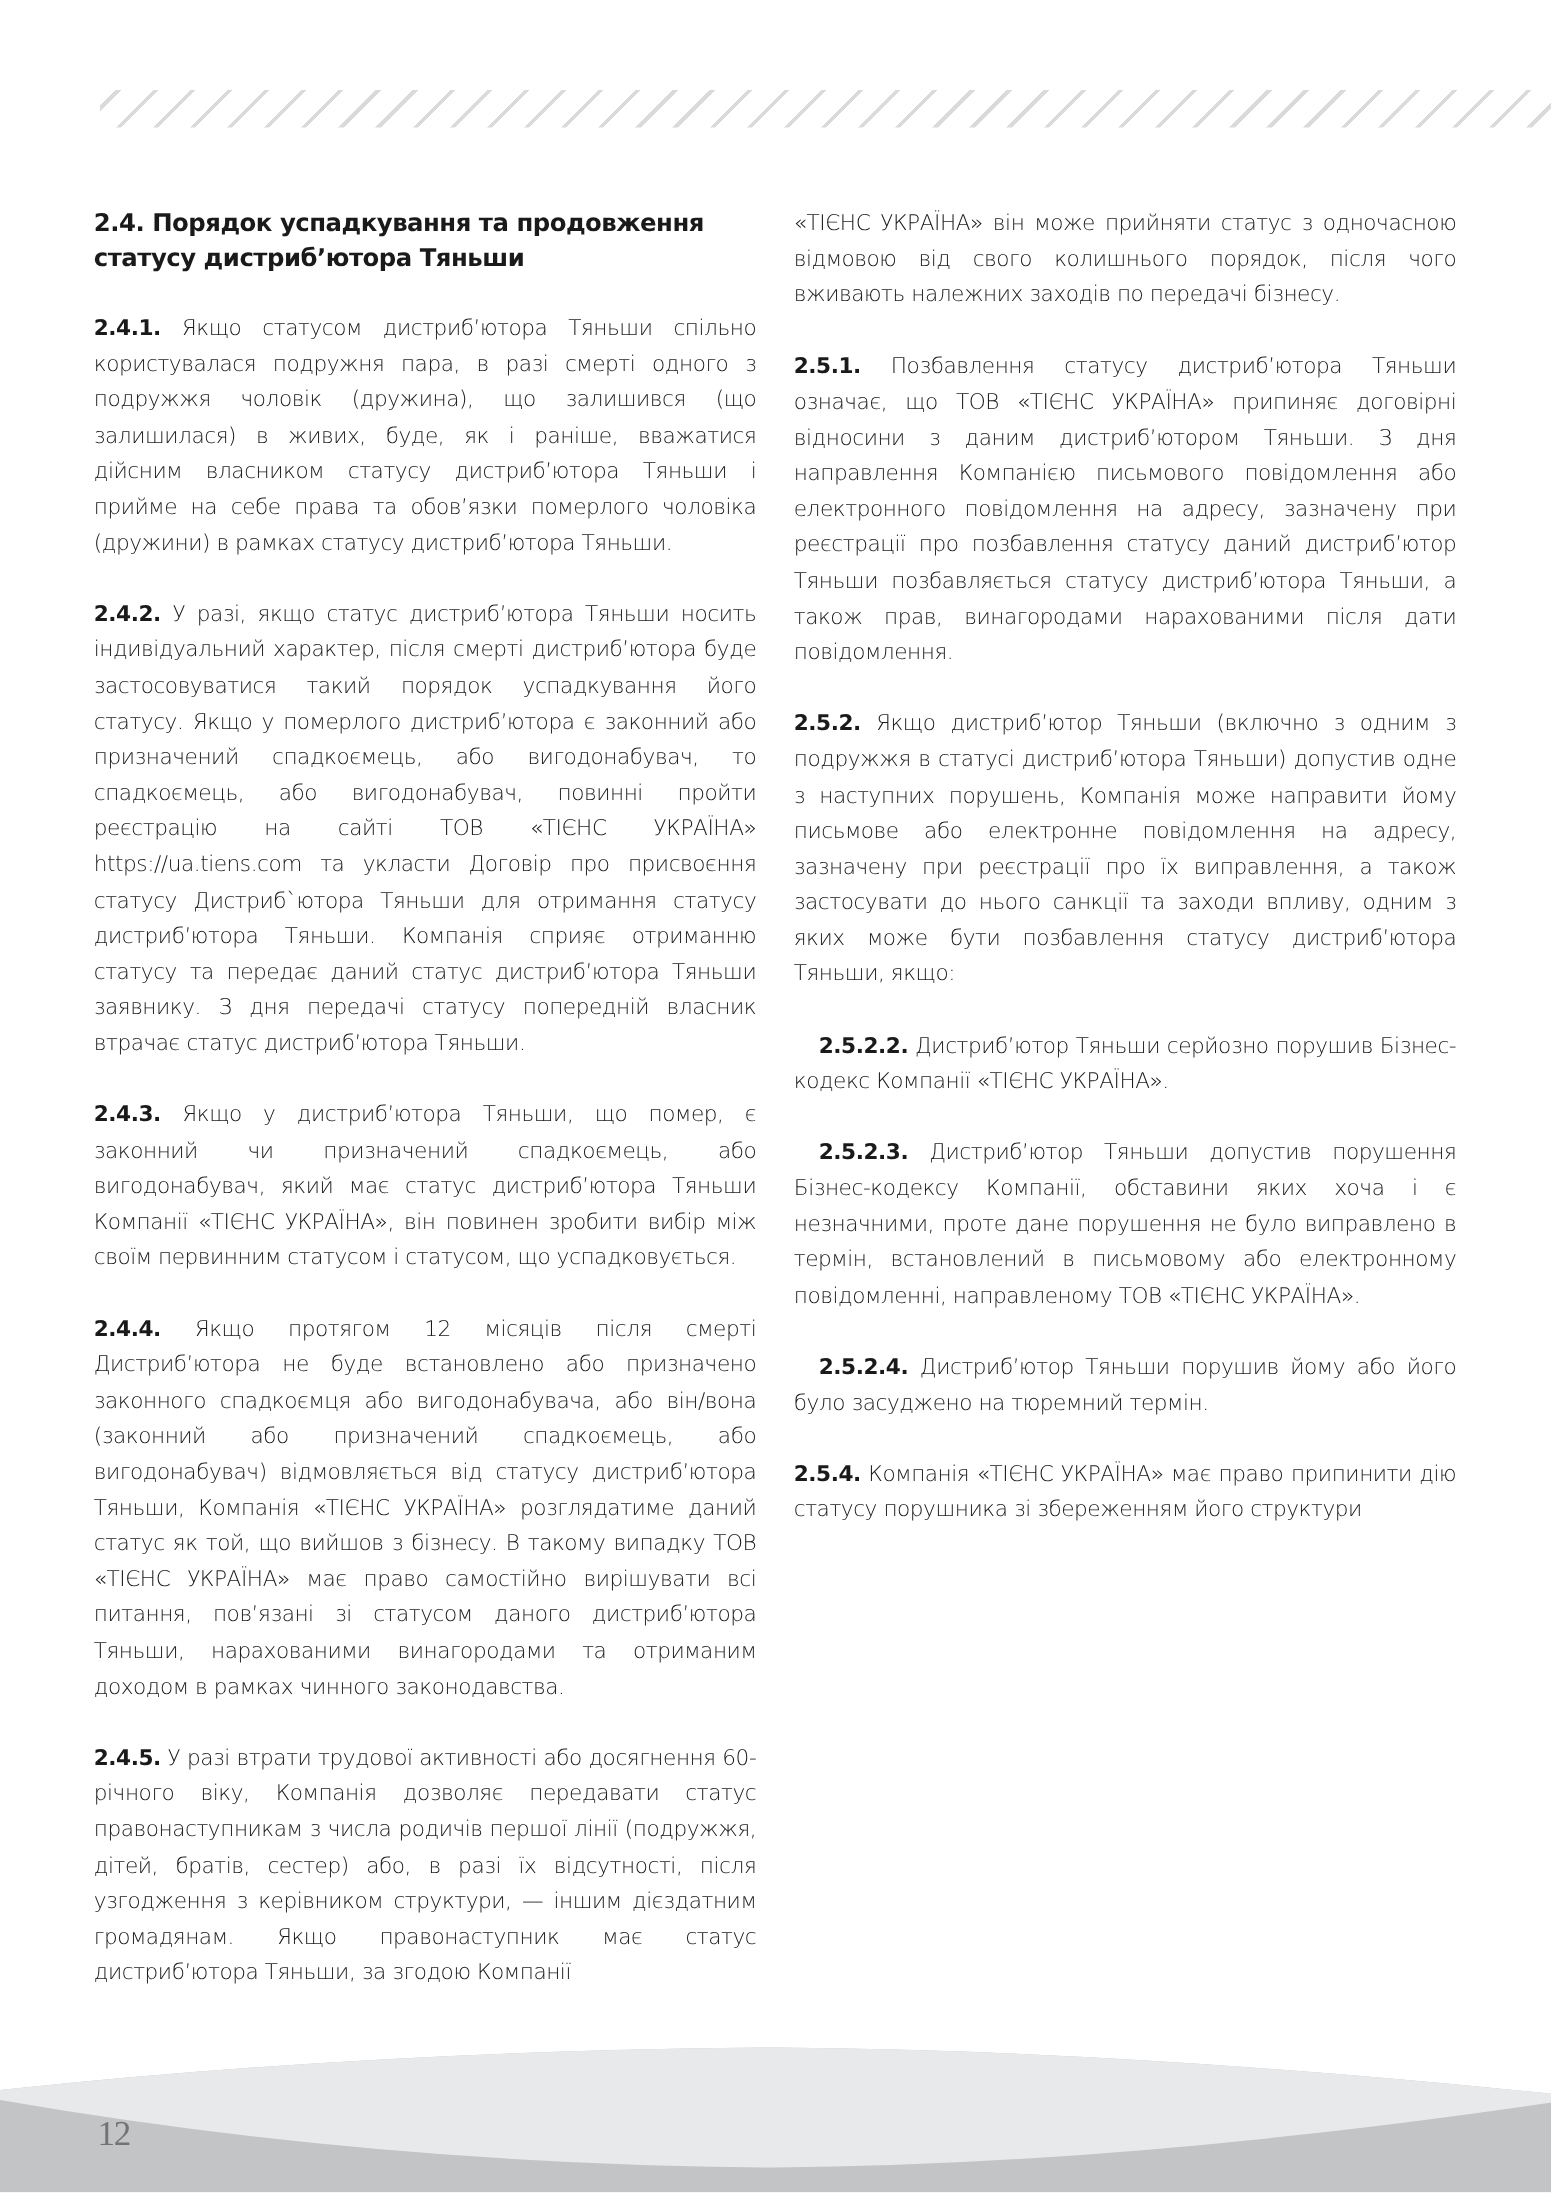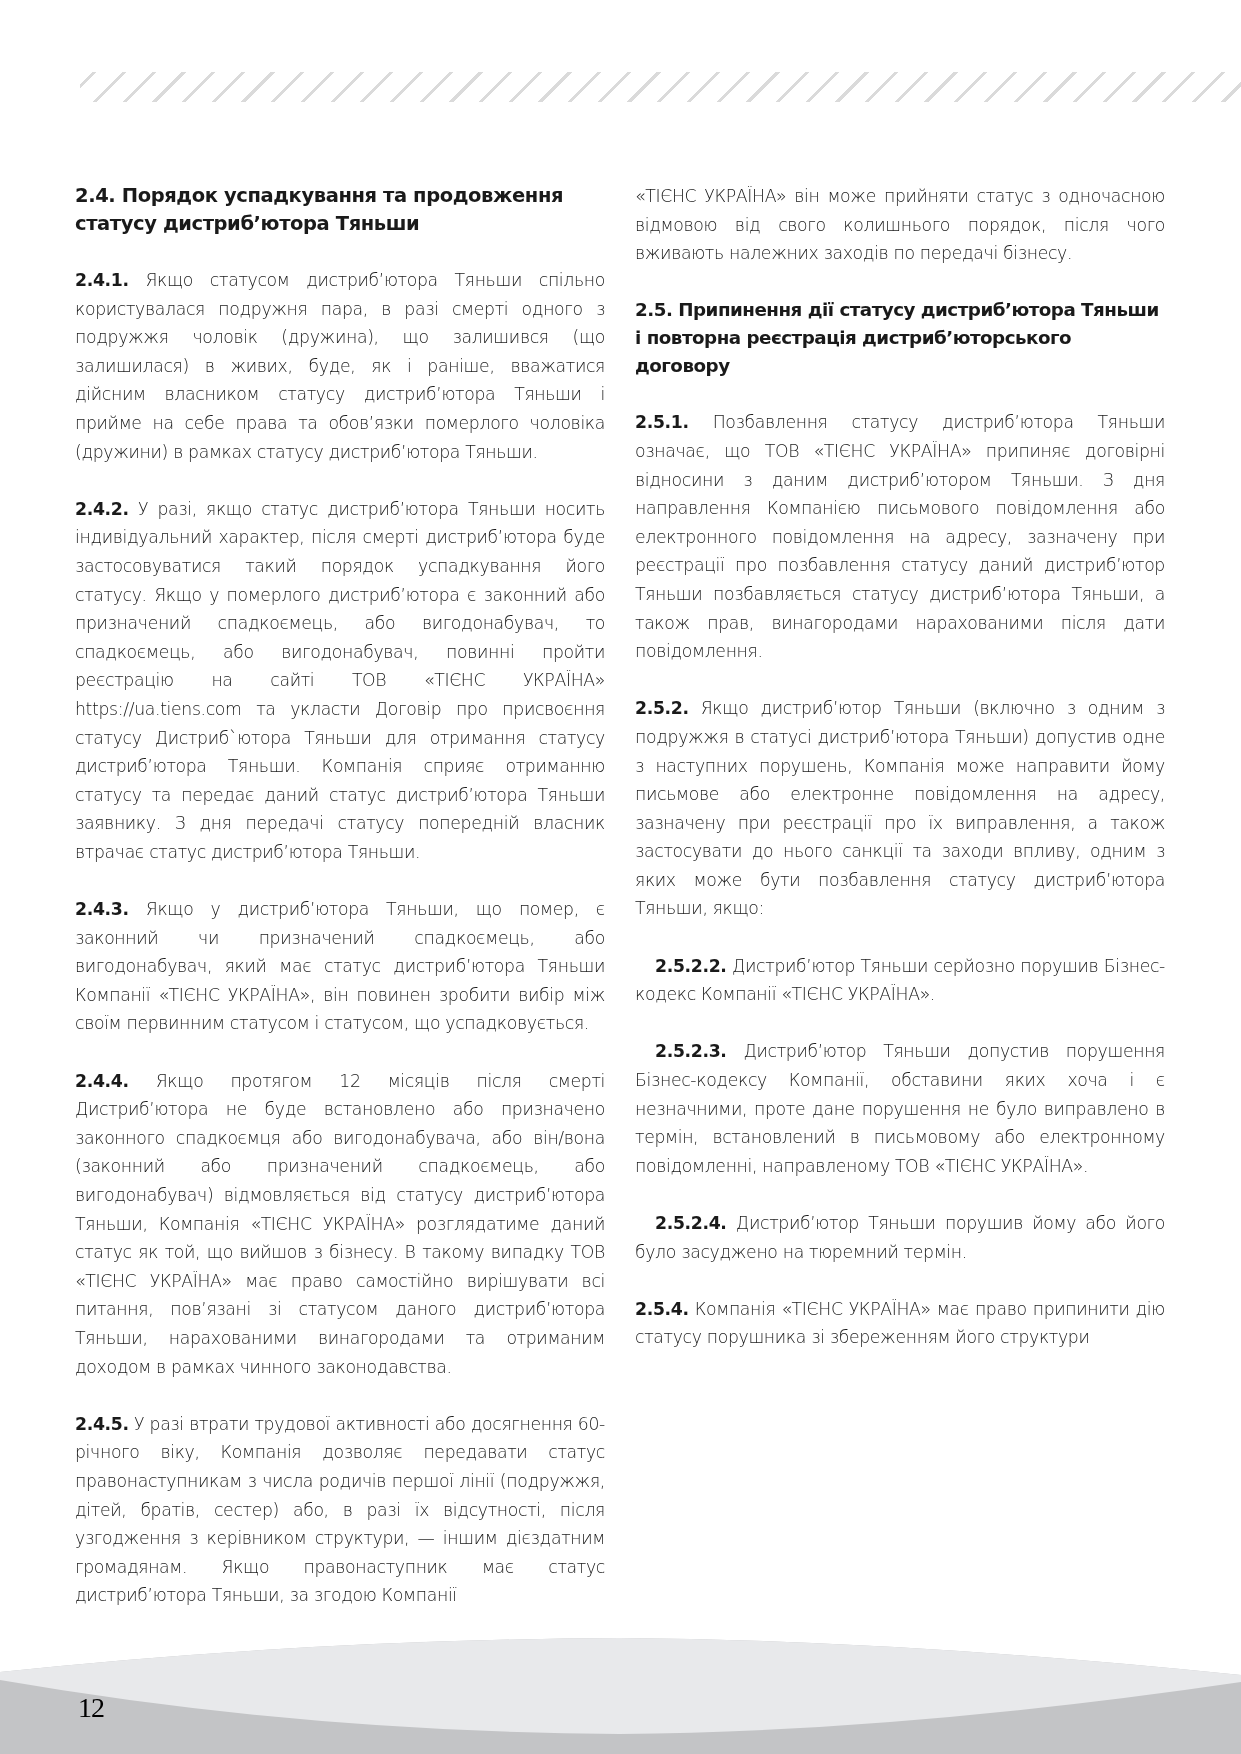--- a/index.html
+++ b/index.html
@@ -9,59 +9,58 @@
     font-family: "DejaVu Sans", sans-serif;
   }
   .hatch {
     position: absolute; left: 80px; top: 72px; width: 1161px; height: 30px;
     background: repeating-linear-gradient(135deg, #ffffff 0px, #ffffff 9px, #d6d6d6 9px, #d6d6d6 12px, #ffffff 12px, #ffffff 21px);
     opacity: 0.9;
   }
   .col {
     position: absolute; top: 165px; width: 530px;
     font-size: 17.3px; line-height: 28.6px; text-align: justify;
-    letter-spacing: -0.35px; font-weight: 300; margin-top: 17px;
+    letter-spacing: -0.35px; font-weight: 300;
   }
   .col.left { left: 75px; }
   .col.right { left: 635px; }
   h2 {
     font-size: 19.5px; line-height: 28px; font-weight: bold; margin: 0 0 28px 0;
     letter-spacing: -0.4px; text-align: left;
   }
   .col.right h2 { font-size: 18.3px; letter-spacing: -0.5px; }
   p { margin: 0 0 28.6px 0; }
   p.sub { text-indent: 20px; }
   .num { font-weight: bold; }
   .footer {
     position: absolute; left: 0; top: 1620px; width: 1241px; height: 134px;
   }
   .footer svg { position: absolute; left: 0; top: 0; }
   .page-number {
     position: absolute; left: 78px; top: 1692px;
-    font-family: "Liberation Serif", serif; font-size: 28px; color: #000000;
+    font-family: "Liberation Serif", serif; font-size: 28px; color: #737373;
     letter-spacing: -1px;
   }
 </style>
 </head>
 <body>
 
 <div class="hatch"></div>
 
 <div class="col left">
   <h2>2.4. Порядок успадкування та продовження статусу дистриб’ютора Тяньши</h2>
   <p><span class="num">2.4.1.</span><span> Якщо статусом дистриб’ютора Тяньши спільно користувалася подружня пара, в разі смерті одного з подружжя чоловік (дружина), що залишився (що залишилася) в живих, буде, як і раніше, вважатися дійсним власником статусу дистриб’ютора Тяньши і прийме на себе права та обов’язки померлого чоловіка (дружини) в рамках статусу дистриб’ютора Тяньши.</span></p>
   <p><span class="num">2.4.2.</span><span> У разі, якщо статус дистриб’ютора Тяньши носить індивідуальний характер, після смерті дистриб’ютора буде застосовуватися такий порядок успадкування його статусу. Якщо у померлого дистриб’ютора є законний або призначений спадкоємець, або вигодонабувач, то спадкоємець, або вигодонабувач, повинні пройти реєстрацію на сайті ТОВ «ТІЄНС УКРАЇНА» https://ua.tiens.com та укласти Договір про присвоєння статусу Дистриб`ютора Тяньши для отримання статусу дистриб’ютора Тяньши. Компанія сприяє отриманню статусу та передає даний статус дистриб’ютора Тяньши заявнику. З дня передачі статусу попередній власник втрачає статус дистриб’ютора Тяньши.</span></p>
   <p><span class="num">2.4.3.</span><span> Якщо у дистриб’ютора Тяньши, що помер, є законний чи призначений спадкоємець, або вигодонабувач, який має статус дистриб’ютора Тяньши Компанії «ТІЄНС УКРАЇНА», він повинен зробити вибір між своїм первинним статусом і статусом, що успадковується.</span></p>
   <p><span class="num">2.4.4.</span><span> Якщо протягом 12 місяців після смерті Дистриб’ютора не буде встановлено або призначено законного спадкоємця або вигодонабувача, або він/вона (законний або призначений спадкоємець, або вигодонабувач) відмовляється від статусу дистриб’ютора Тяньши, Компанія «ТІЄНС УКРАЇНА» розглядатиме даний статус як той, що вийшов з бізнесу. В такому випадку ТОВ «ТІЄНС УКРАЇНА» має право самостійно вирішувати всі питання, пов’язані зі статусом даного дистриб’ютора Тяньши, нарахованими винагородами та отриманим доходом в рамках чинного законодавства.</span></p>
   <p><span class="num">2.4.5.</span><span> У разі втрати трудової активності або досягнення 60-річного віку, Компанія дозволяє передавати статус правонаступникам з числа родичів першої лінії (подружжя, дітей, братів, сестер) або, в разі їх відсутності, після узгодження з керівником структури, — іншим дієздатним громадянам. Якщо правонаступник має статус дистриб’ютора Тяньши, за згодою Компанії</span></p>
 </div>
 
 <div class="col right">
   <p>«ТІЄНС УКРАЇНА» він може прийняти статус з одночасною відмовою від свого колишнього порядок, після чого вживають належних заходів по передачі бізнесу.</p>
-  <h2>2.5. Припинення дії статусу дистриб’ютора Тяньши і повторна реєстрація дистриб’юторського договору</h2>
   <p><span class="num">2.5.1.</span><span> Позбавлення статусу дистриб’ютора Тяньши означає, що ТОВ «ТІЄНС УКРАЇНА» припиняє договірні відносини з даним дистриб’ютором Тяньши. З дня направлення Компанією письмового повідомлення або електронного повідомлення на адресу, зазначену при реєстрації про позбавлення статусу даний дистриб’ютор Тяньши позбавляється статусу дистриб’ютора Тяньши, а також прав, винагородами нарахованими після дати повідомлення.</span></p>
   <p><span class="num">2.5.2.</span><span> Якщо дистриб’ютор Тяньши (включно з одним з подружжя в статусі дистриб’ютора Тяньши) допустив одне з наступних порушень, Компанія може направити йому письмове або електронне повідомлення на адресу, зазначену при реєстрації про їх виправлення, а також застосувати до нього санкції та заходи впливу, одним з яких може бути позбавлення статусу дистриб’ютора Тяньши, якщо:</span></p>
   <p class="sub"><span class="num">2.5.2.2.</span><span> Дистриб’ютор Тяньши серйозно порушив Бізнес-кодекс Компанії «ТІЄНС УКРАЇНА».</span></p>
   <p class="sub"><span class="num">2.5.2.3.</span><span> Дистриб’ютор Тяньши допустив порушення Бізнес-кодексу Компанії, обставини яких хоча і є незначними, проте дане порушення не було виправлено в термін, встановлений в письмовому або електронному повідомленні, направленому ТОВ «ТІЄНС УКРАЇНА».</span></p>
   <p class="sub"><span class="num">2.5.2.4.</span><span> Дистриб’ютор Тяньши порушив йому або його було засуджено на тюремний термін.</span></p>
   <p><span class="num">2.5.4.</span><span> Компанія «ТІЄНС УКРАЇНА» має право припинити дію статусу порушника зі збереженням його структури</span></p>
 </div>
 
 <div class="footer">
   <svg width="1241" height="134" viewBox="0 0 1241 134">

